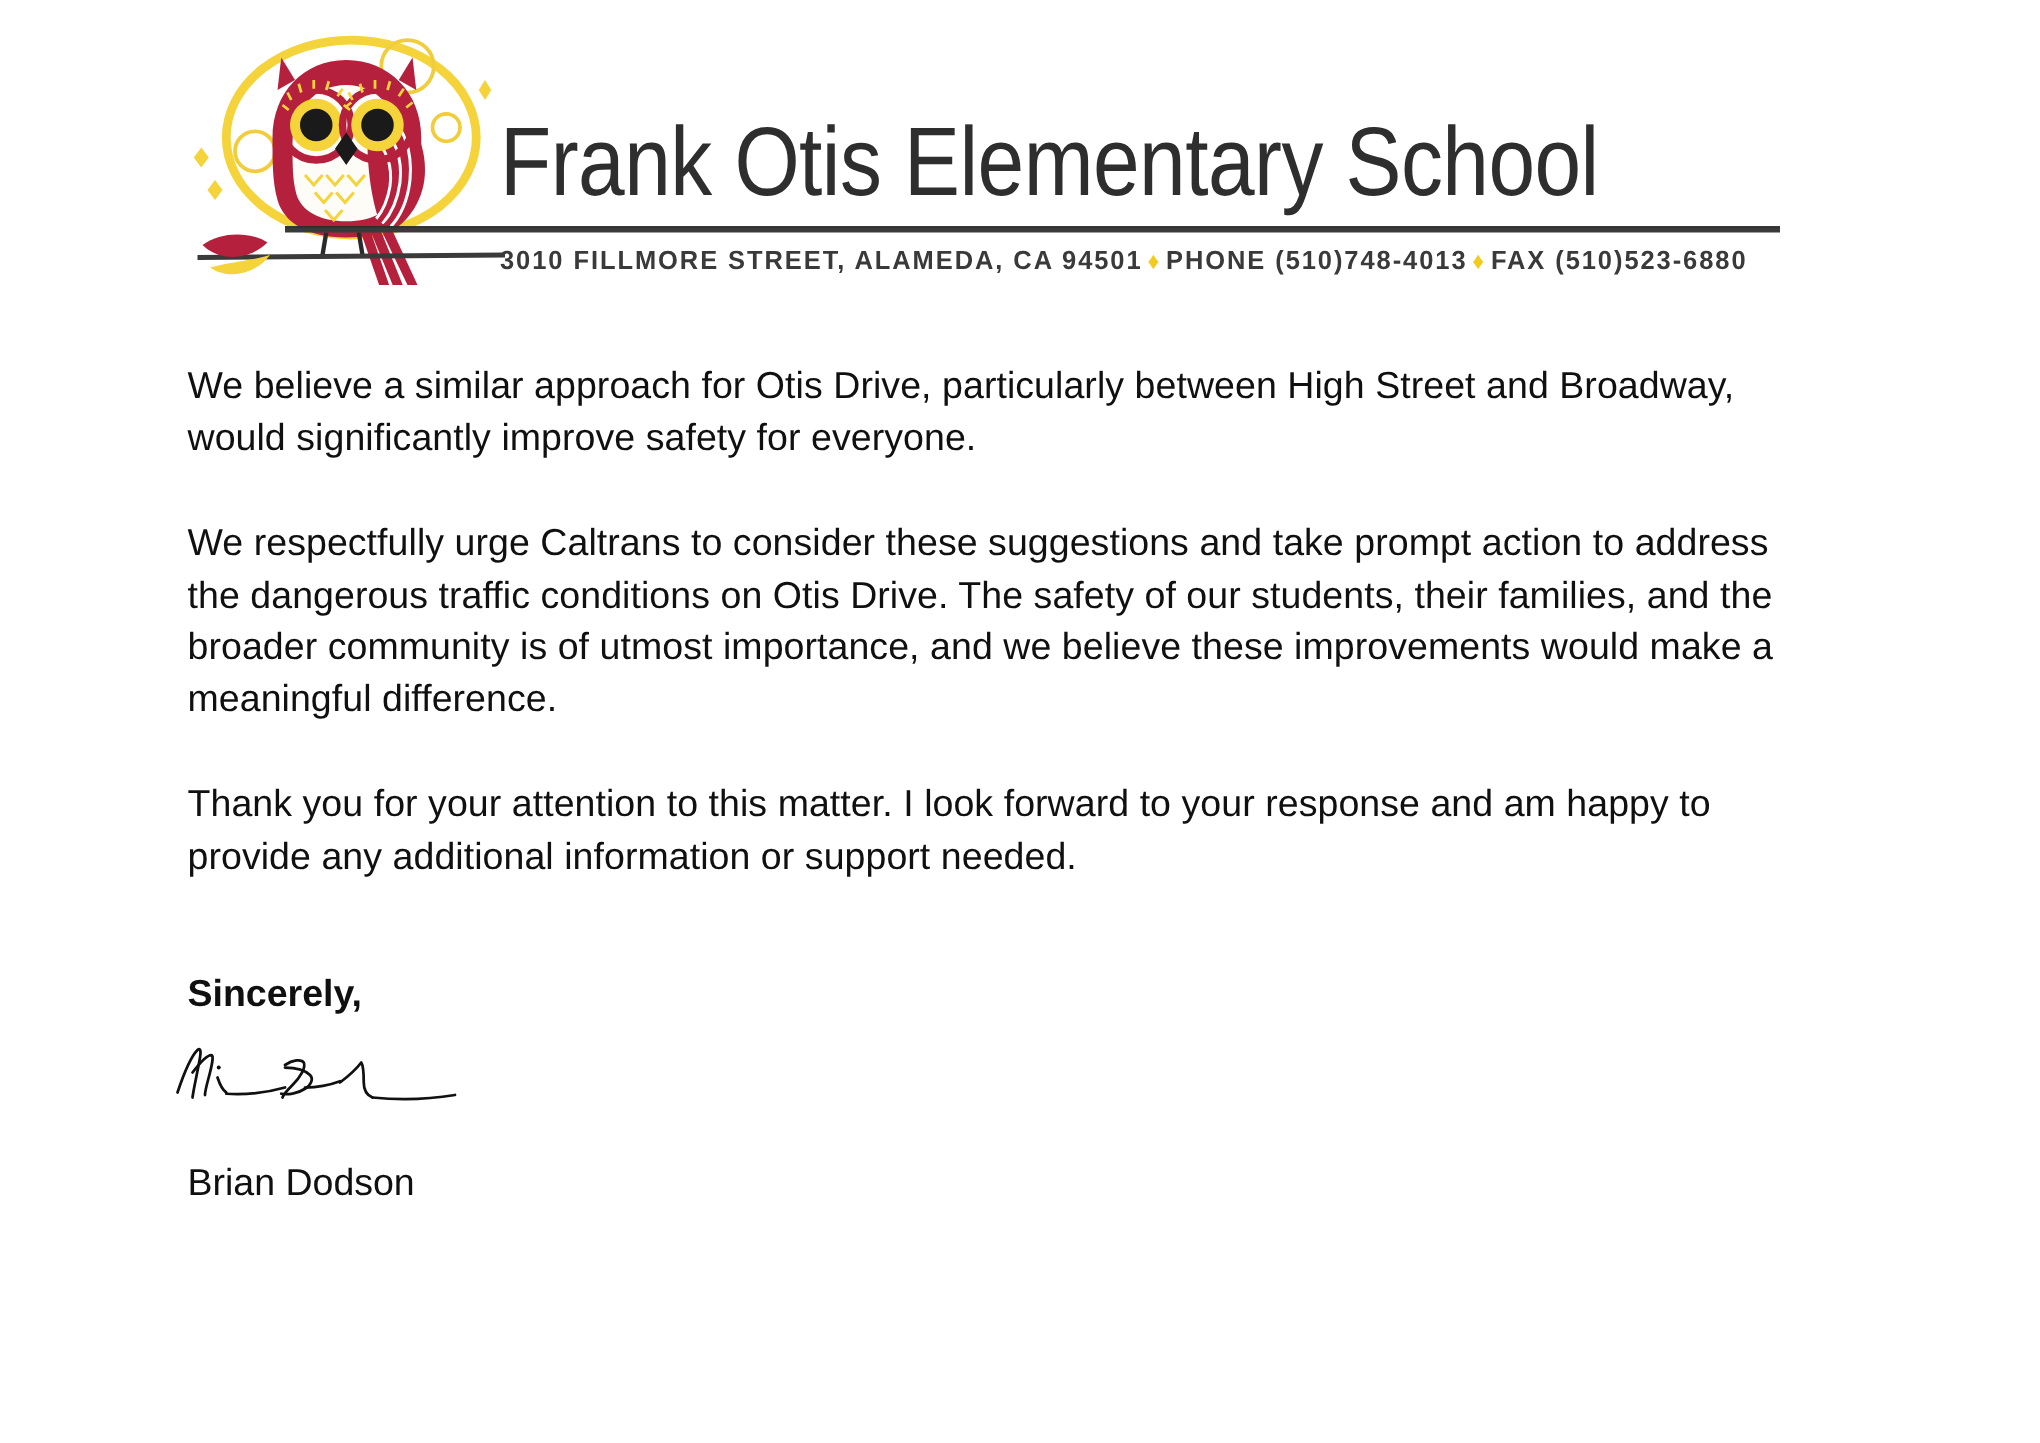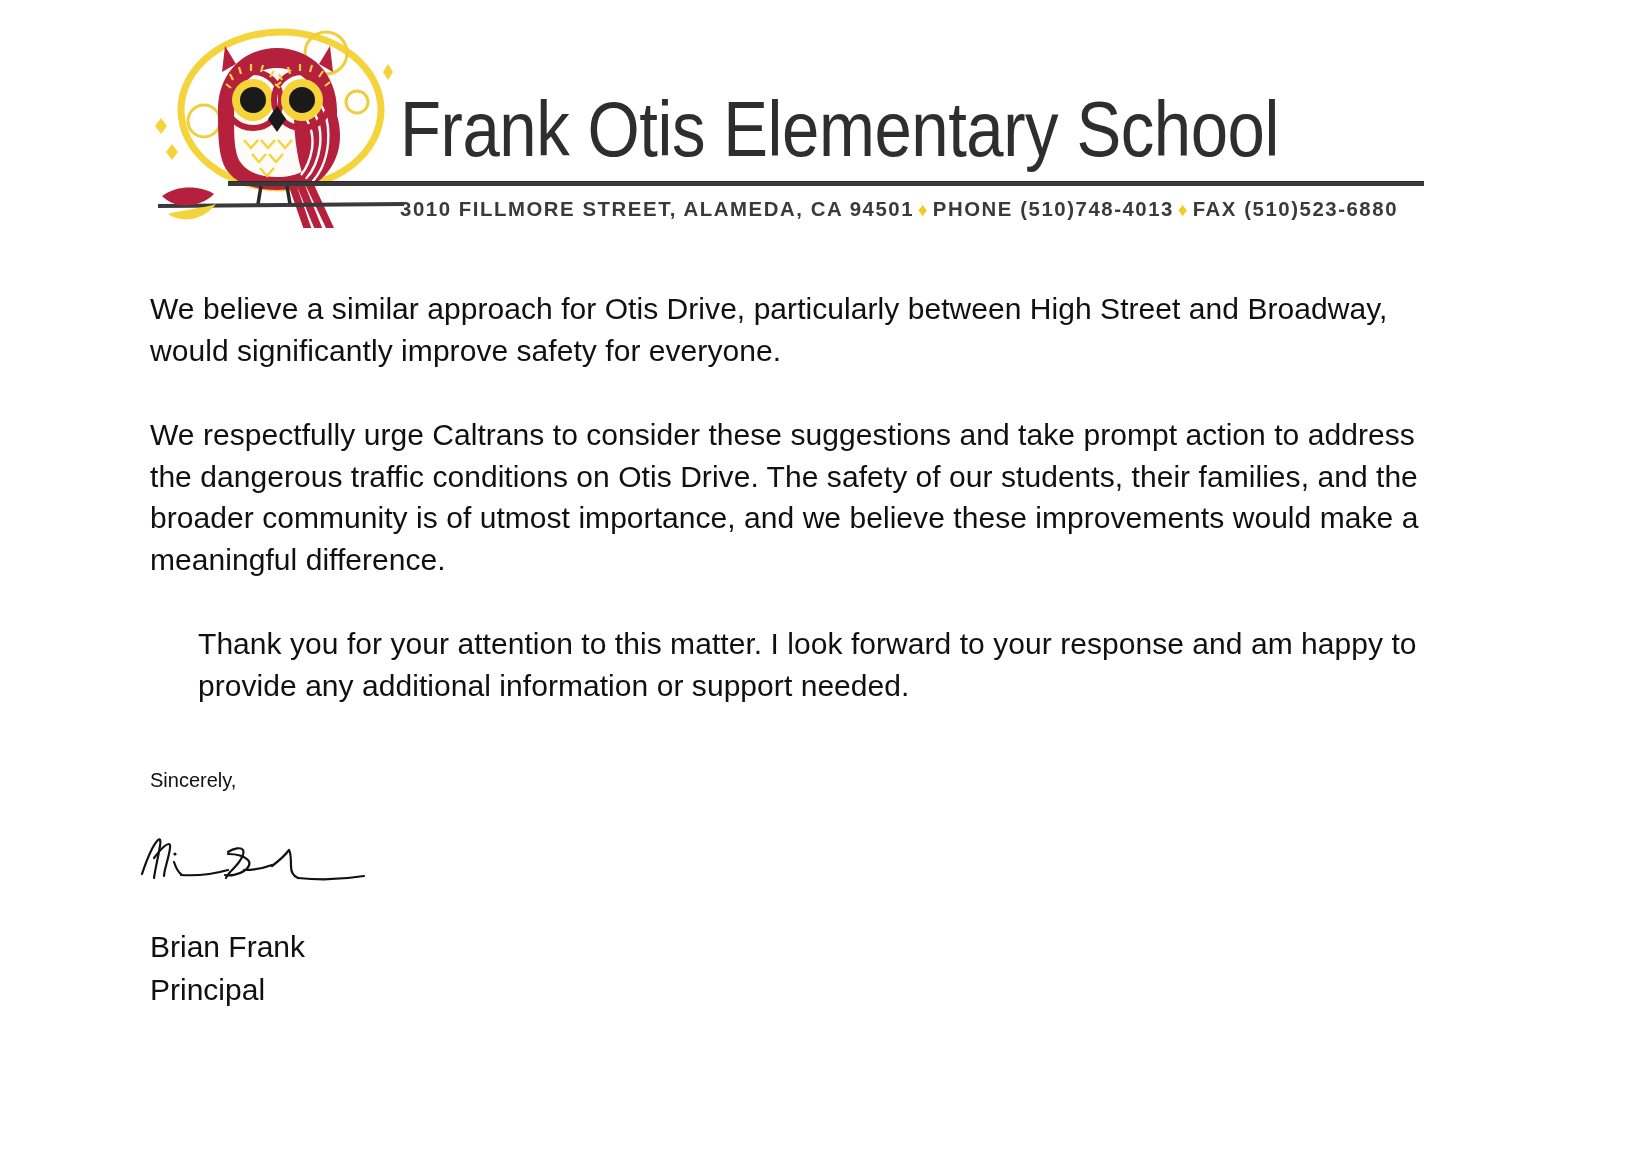--- a/index.html
+++ b/index.html
@@ -98,30 +98,31 @@
 
   .para {
     font-family: Liberation Sans, sans-serif;
     font-size: 30px;
     line-height: 41.5px;
     color: #101010;
     margin: 0 0 43px 0;
     letter-spacing: 0.05px;
     text-align: left;
   }
-  .para:last-child { margin-bottom: 0; margin-left: 48px; }
+  .para:last-child { margin-bottom: 0; }
 
   .closing {
     position: absolute;
     left: 150px;
-    top: 760px;
-    font-family: "Liberation Sans Narrow", "Liberation Sans", sans-serif;
-    font-size: 20px;
+    top: 776px;
+    font-family: "Liberation Sans Narrow", "Liberation Sans", sans-serif;
+    font-size: 30px;
     line-height: 40px;
     color: #101010;
+    font-weight: bold;
   }
 
   .signature {
     position: absolute;
     left: 128px;
     top: 818px;
     width: 270px;
     height: 80px;
   }
   .signature svg { display: block; width: 270px; height: 80px; }
@@ -266,17 +267,16 @@
         <path d="M116,52 C 126,52 136,50 144,47"></path>
 
         <path d="M144,48 C 152,42 158,36 161,32 C 163,35 163,42 163,48 C 163,54 165,58 170,60"></path>
 
         <path d="M170,60 C 190,62 212,62 236,58"></path>
       </g>
     </svg>
   </div>
 
   <div class="signoff">
-    <div>Brian Frank</div>
-    <div>Principal</div>
+    <div>Brian Dodson</div>
   </div>
 
 </div>
 
 </body></html>

